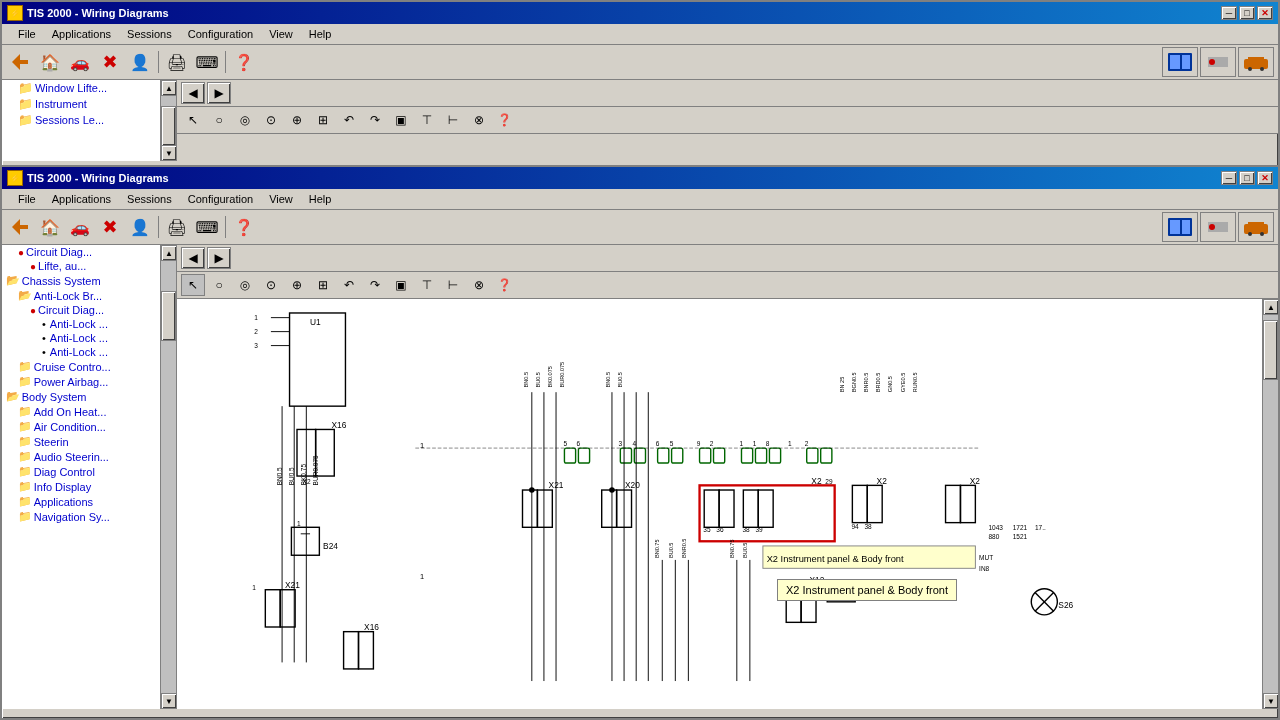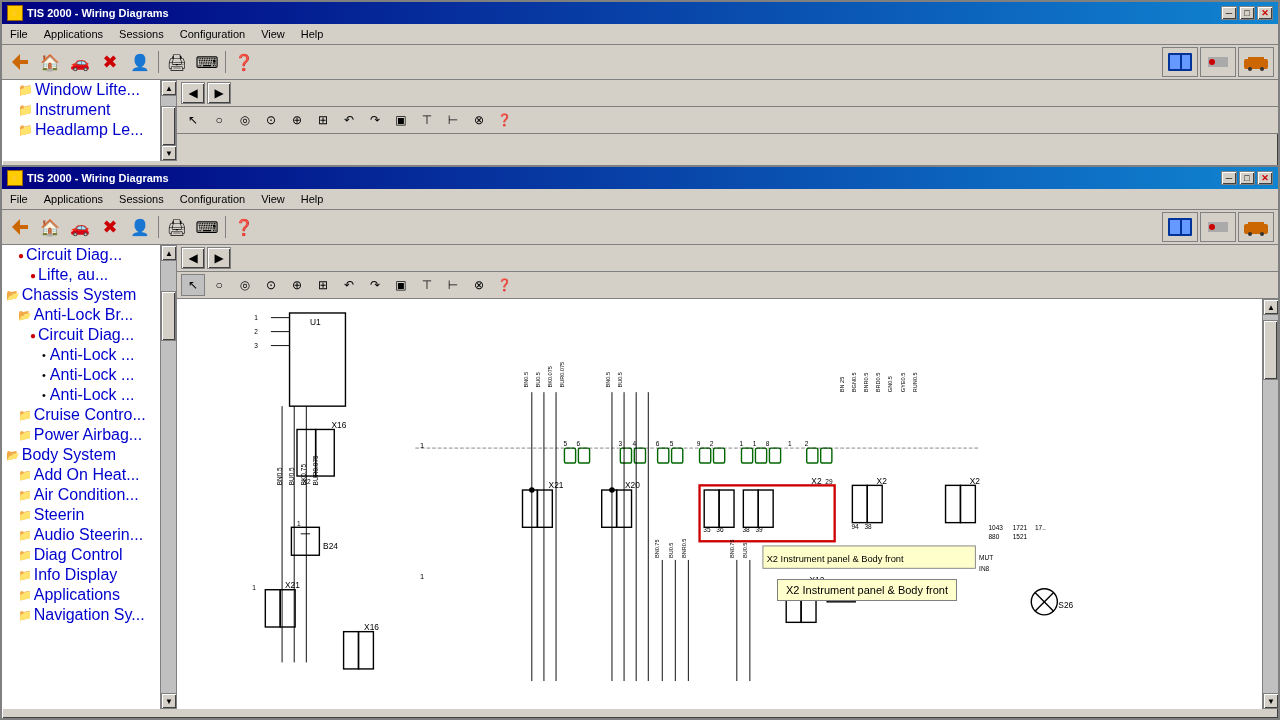--- a/index.html
+++ b/index.html
@@ -52,21 +52,21 @@
       font-size: 9px;
       display: flex; align-items: center; justify-content: center;
       cursor: pointer;
       color: #000;
     }
 
     
     .menu-bar {
       background: #d4d0c8;
       display: flex;
-      padding: 2px 0;
+      padding: 2px 8px;
       border-bottom: 1px solid #808080;
     }
 
     .menu-item {
       padding: 2px 8px;
       cursor: pointer;
       font-size: 11px;
     }
 
     
@@ -110,21 +110,21 @@
       align-items: center;
       padding: 1px 0;
       cursor: pointer;
       white-space: nowrap;
       padding-left: 4px;
     }
 
     .tree-item a {
       color: #0000cc;
       text-decoration: none;
-      font-size: 16px;
+      font-size: 11px;
     }
 
     .tree-folder-icon {
       margin-right: 2px;
       font-size: 12px;
     }
 
     
     .diagram-toolbar {
       display: flex;
@@ -274,21 +274,21 @@
       <div class="tree-item tree-indent1">
         <span class="tree-folder-icon icon-folder">📁</span>
         <a>Window Lifte...</a>
       </div>
       <div class="tree-item tree-indent1">
         <span class="tree-folder-icon icon-folder">📁</span>
         <a>Instrument</a>
       </div>
       <div class="tree-item tree-indent1">
         <span class="tree-folder-icon icon-folder">📁</span>
-        <a>Headlamp Le...</a>
+        <a>Sessions Le...</a>
       </div>
 
       <div style="position:absolute; right:0; top:0; bottom:0; width:16px; background:#d4d0c8; border-left:1px solid #808080;">
         <div class="scroll-btn">▲</div>
         <div class="sidebar-scroll-track">
           <div class="sidebar-scroll-thumb"></div>
         </div>
         <div class="scroll-btn" style="position:absolute; bottom:0;">▼</div>
       </div>
     </div>

